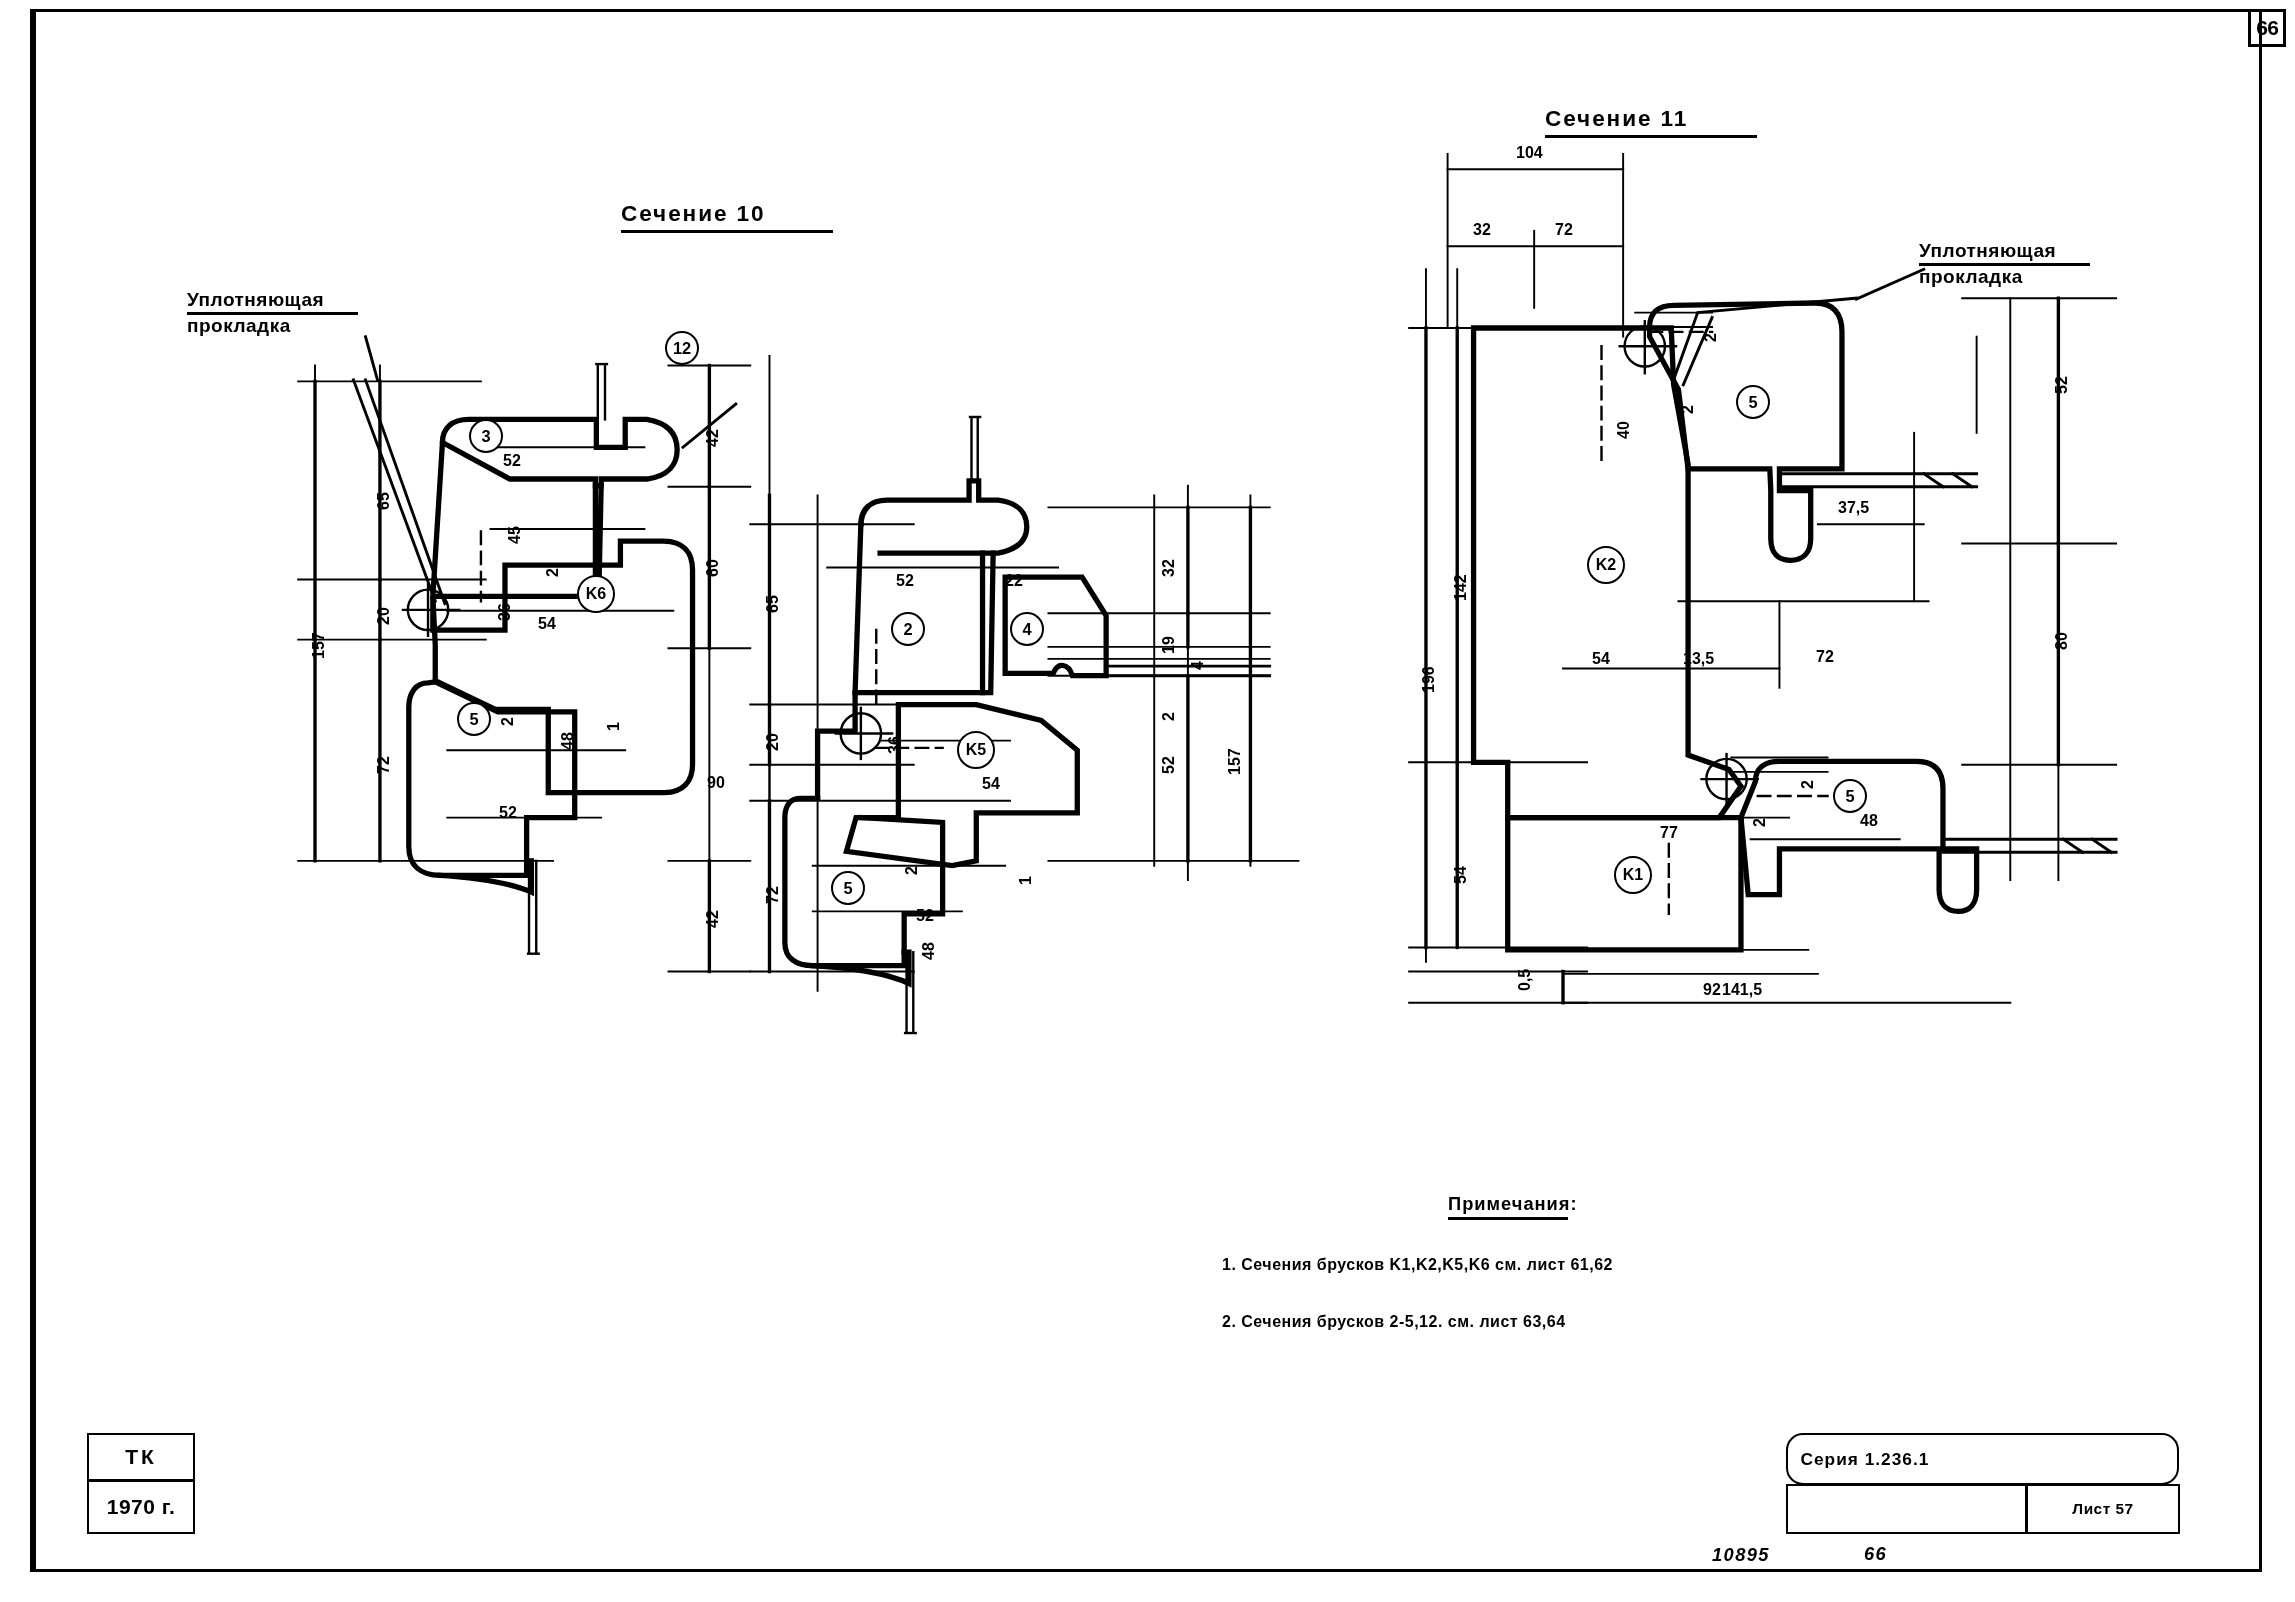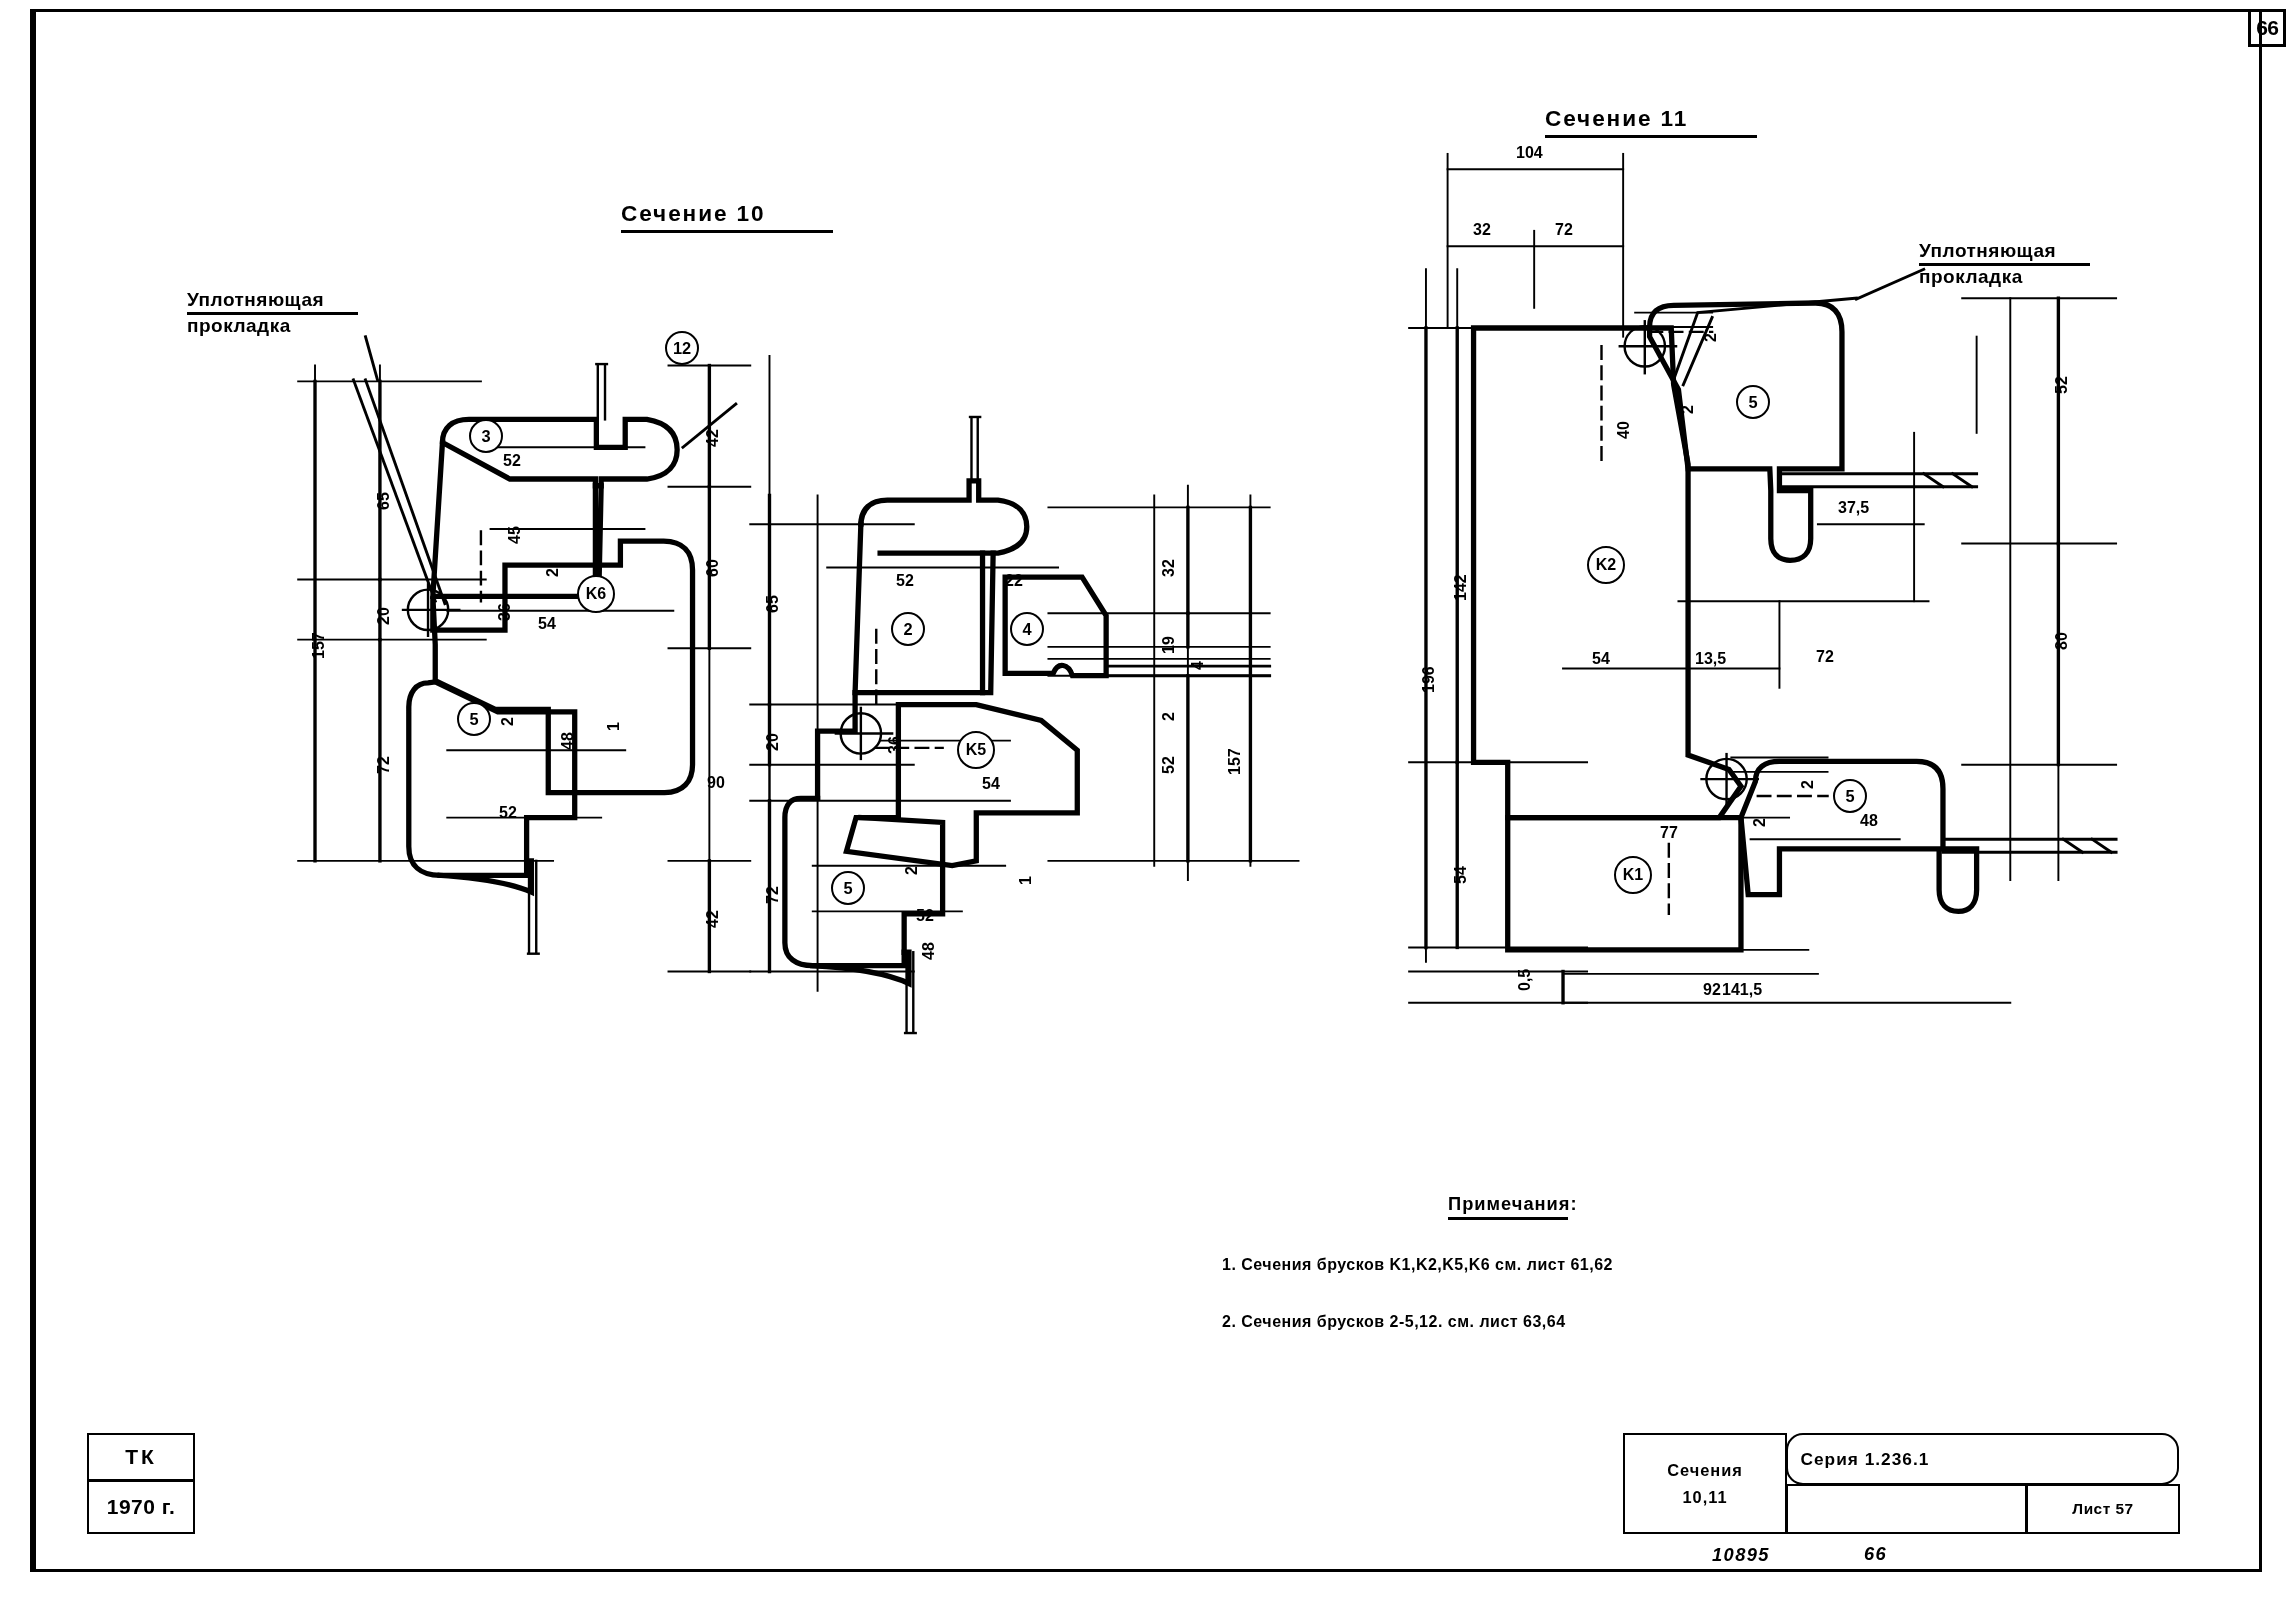--- a/index.html
+++ b/index.html
@@ -592,21 +592,21 @@
 
   <div class="dim" style="left:1516px;top:144px;">104</div>
   <div class="dim" style="left:1473px;top:221px;">32</div>
   <div class="dim" style="left:1555px;top:221px;">72</div>
   <div class="dim v" style="left:1702px;top:342px;transform:rotate(-90deg);">2</div>
   <div class="dim v" style="left:1615px;top:439px;transform:rotate(-90deg);">40</div>
   <div class="dim v" style="left:1679px;top:414px;transform:rotate(-90deg);">2</div>
   <div class="dim v" style="left:1420px;top:693px;transform:rotate(-90deg);">196</div>
   <div class="dim v" style="left:1452px;top:601px;transform:rotate(-90deg);">142</div>
   <div class="dim" style="left:1592px;top:650px;">54</div>
-  <div class="dim" style="left:1683px;top:650px;margin-left:12px;">13,5</div>
+  <div class="dim" style="left:1683px;top:650px;">13,5</div>
   <div class="dim" style="left:1816px;top:648px;">72</div>
   <div class="dim v" style="left:1452px;top:884px;transform:rotate(-90deg);">54</div>
   <div class="dim" style="left:1660px;top:824px;">77</div>
   <div class="dim v" style="left:1751px;top:827px;transform:rotate(-90deg);">2</div>
   <div class="dim v" style="left:1799px;top:789px;transform:rotate(-90deg);">2</div>
   <div class="dim" style="left:1860px;top:812px;">48</div>
   <div class="dim v" style="left:1516px;top:991px;transform:rotate(-90deg);">0,5</div>
   <div class="dim" style="left:1703px;top:981px;">92</div>
   <div class="dim" style="left:1722px;top:981px;">141,5</div>
   <div class="dim v" style="left:2053px;top:394px;transform:rotate(-90deg);">52</div>
@@ -624,24 +624,20 @@
 
     <div class="cell tb-tk" style="left:0;top:0;width:108px;height:48px;">
       <span>ТК</span>
     </div>
     <div class="cell tb-year" style="left:0;top:47px;width:108px;height:54px;">
       <span>1970 г.</span>
     </div>
 
 
 
-    <div class="cell tb-sect" style="left:1536px;top:0;width:164px;height:101px;flex-direction:column;">
-      <span>Сечения</span>
-      <span>10,11</span>
-    </div>
 
     <div class="cell tb-series" style="left:1699px;top:0;width:393px;height:52px;justify-content:flex-start;padding-left:12.5px;">
       <span>Серия 1.236.1</span>
     </div>
 
     <div class="cell" style="left:1699px;top:51px;width:241px;height:50px;"></div>
     <div class="cell tb-list" style="left:1939px;top:51px;width:154px;height:50px;">
       <span>Лист 57</span>
     </div>
   </div>

